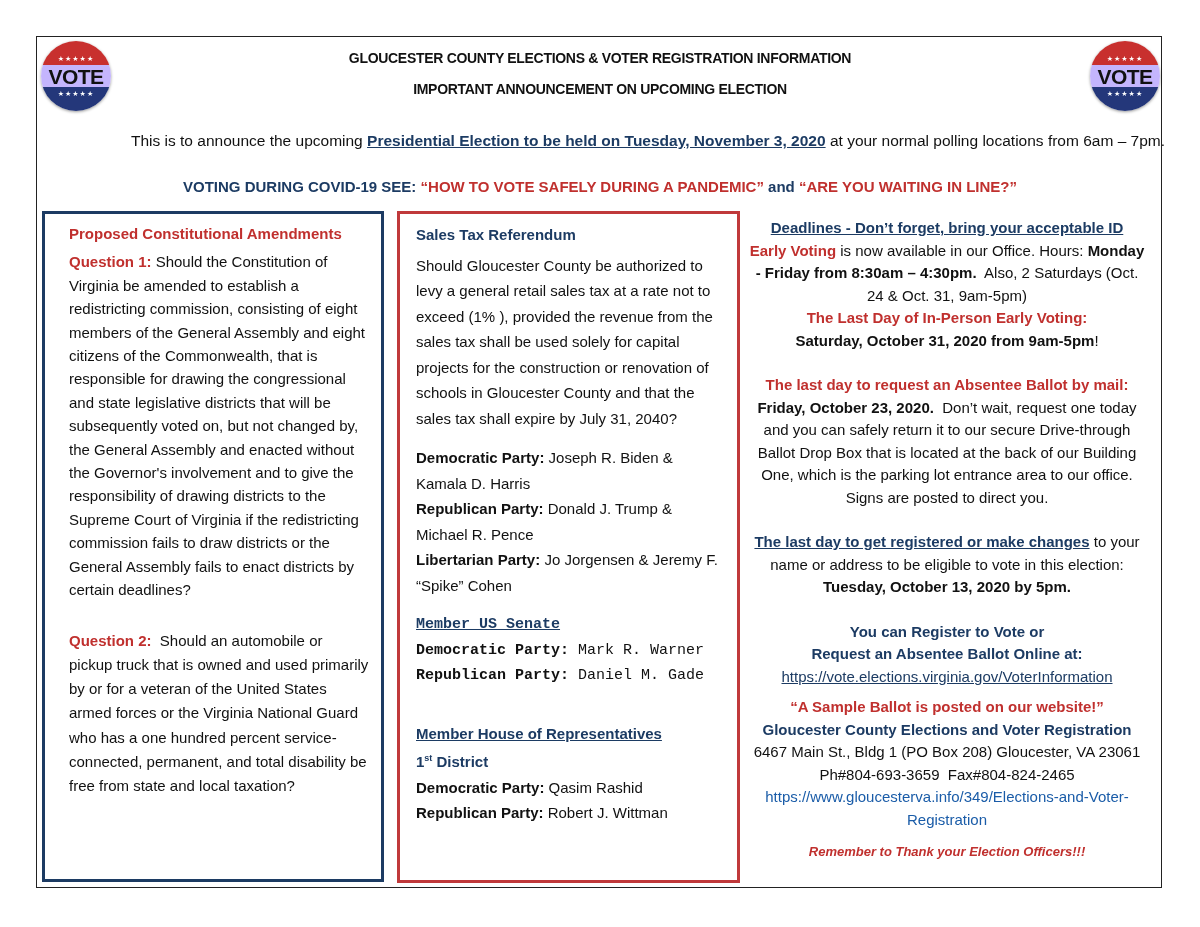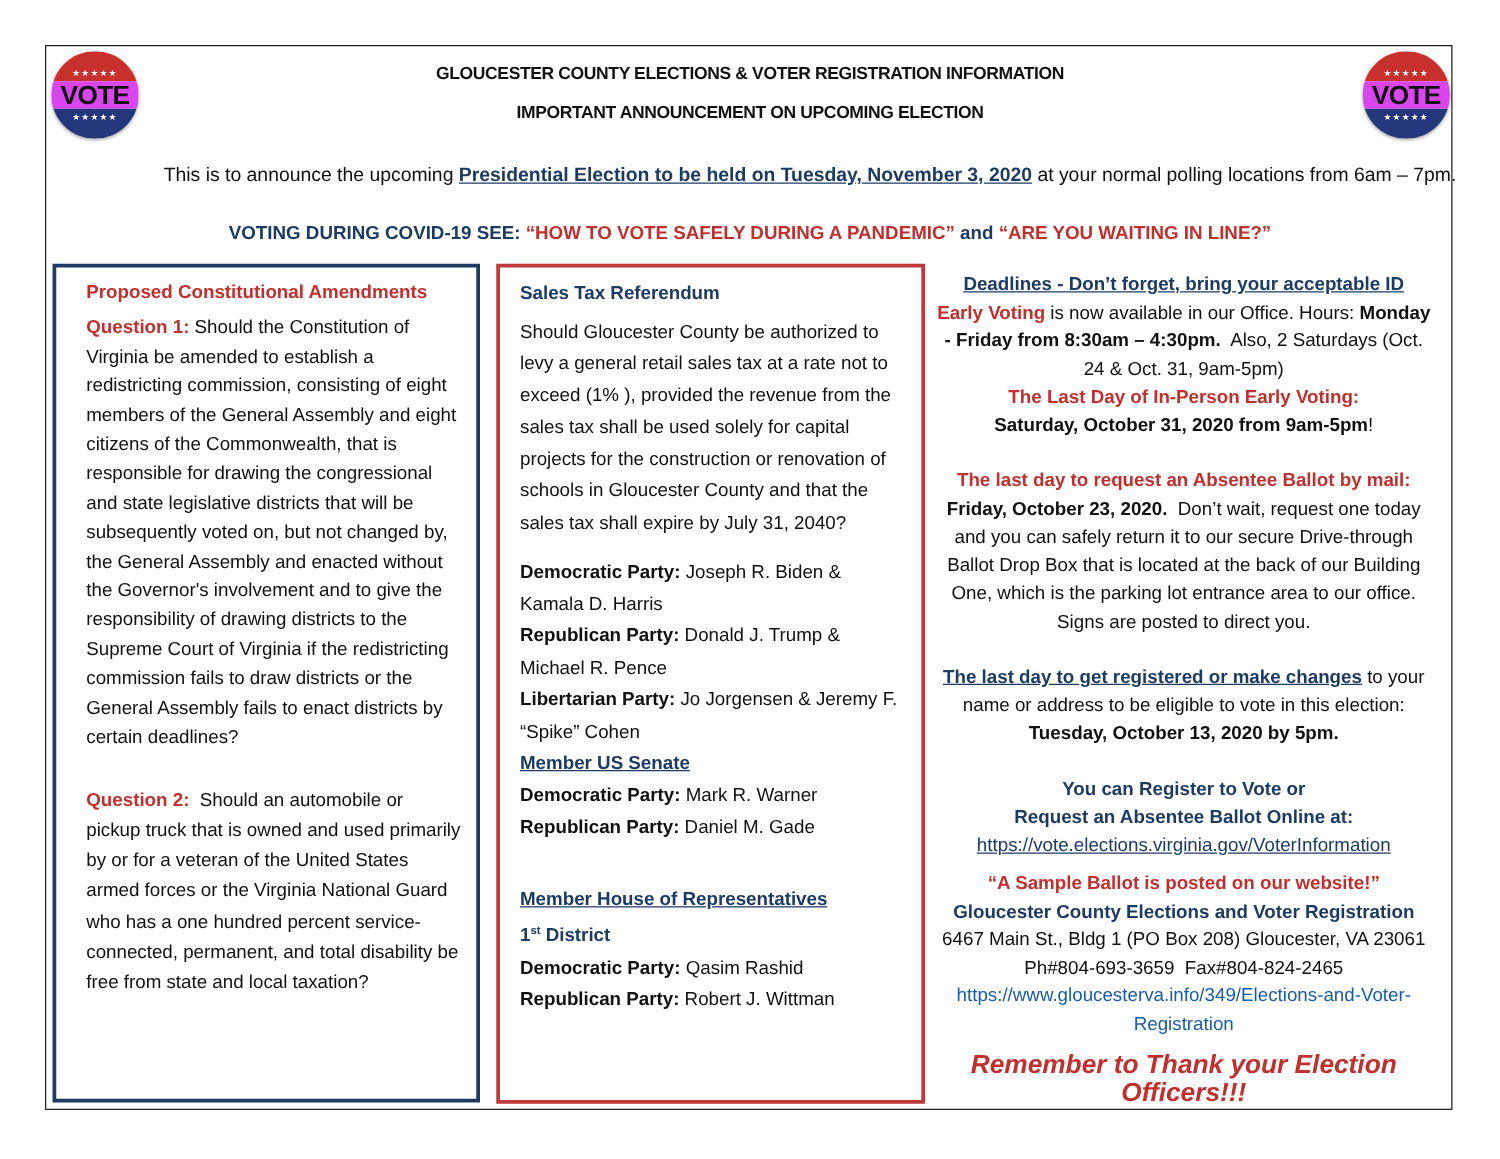--- a/index.html
+++ b/index.html
@@ -3,21 +3,21 @@
 <meta charset="utf-8">
 <style>
   html, body { margin:0; padding:0; background:#ffffff; }
   body { width:1200px; height:927px; position:relative; overflow:hidden;
          font-family:"Liberation Sans", sans-serif; color:#111; }
   .frame { position:absolute; left:36px; top:36px; width:1126px; height:852px;
            border:1.5px solid #222; box-sizing:border-box; }
   .vote-badge { position:absolute; width:70px; height:70px; border-radius:50%;
                 overflow:hidden; box-shadow:0 1px 3px rgba(0,0,0,.4); }
   .vote-badge .top { position:absolute; left:0; top:0; width:100%; height:34%; background:#c8302e; }
-  .vote-badge .mid { position:absolute; left:0; top:34%; width:100%; height:32%; background:#d946ef;
+  .vote-badge .mid { position:absolute; left:0; top:34%; width:100%; height:32%; background:#c4b5fd;
                      font-weight:bold; font-size:21px; line-height:23px; text-align:center; color:#111; letter-spacing:-0.5px; }
   .vote-badge .bot { position:absolute; left:0; top:66%; width:100%; height:34%; background:#24377a; }
   .vote-badge .stars { position:absolute; width:100%; text-align:center; font-size:7px; color:#fff; letter-spacing:1px; }
   .vote-badge .top .stars { bottom:2px; }
   .vote-badge .bot .stars { top:3px; }
   .title { position:absolute; left:0; width:1200px; text-align:center; font-weight:bold; font-size:14px;
            color:#111; letter-spacing:-0.3px; }
   .announce { position:absolute; left:0; width:1200px; top:132px; text-align:center; font-size:15.5px;padding-left:48px; }
   .announce .em { color:#1c3b63; font-weight:bold; text-decoration:underline; }
   .covid { position:absolute; left:0; width:1200px; top:178px; text-align:center; font-size:15px; font-weight:bold; }
@@ -26,21 +26,21 @@
   .box-blue { left:42px; top:211px; width:342px; height:671px; border:3px solid #1c3b63;padding-left:24px; }
   .box-red { left:397px; top:211px; width:343px; height:672px; border:3px solid #c0393b; padding:8px 16px; line-height:25.5px; }
   .red { color:#c0302e; } .navy { color:#1c3b63; }
   .b { font-weight:bold; }
   .u { text-decoration:underline; }
   .hdr { font-weight:bold; font-size:15px; }
   .gap { height:23px; }
   .right { position:absolute; left:746px; top:217px; width:402px; text-align:center; font-size:15px; line-height:22.5px; }
   .link { color:#1a5ca8; }
   .link-dark { color:#1c3b63; text-decoration:underline; }
-  .thanks { color:#c0302e; font-weight:bold; font-style:italic; font-size:21px; }
+  .thanks { color:#c0302e; font-weight:bold; font-style:italic; font-size:13px; }
   sup { font-size:9px; }
 </style>
 </head>
 <body>
 
 <div class="frame"></div>
 
 <div class="vote-badge" style="left:41px;top:41px;">
   <div class="top">
       <div class="stars">★★★★★</div>
@@ -86,21 +86,21 @@
 <div class="box box-red">
   <div class="hdr navy" style="margin-bottom:5px;">Sales Tax Referendum</div>
   <div>Should Gloucester County be authorized to levy a general retail sales tax at a rate not to exceed (1% ), provided the revenue from the sales tax shall be used solely for capital projects for the construction or renovation of schools in Gloucester County and that the sales tax shall expire by July 31, 2040?</div>
 
   <div style="margin-top:14px;">
     <div><span class="b">Democratic Party:</span><span> Joseph R. Biden &amp; Kamala D. Harris</span></div>
     <div><span class="b">Republican Party:</span><span> Donald J. Trump &amp; Michael R. Pence</span></div>
     <div><span class="b">Libertarian Party:</span><span> Jo Jorgensen &amp; Jeremy F. “Spike” Cohen</span></div>
   </div>
 
-  <div style="margin-top:0;">
+  <div style="margin-top:14px;font-family:Liberation Mono, monospace;">
     <div class="hdr navy u">Member US Senate</div>
     <div><span class="b">Democratic Party:</span><span> Mark R. Warner</span></div>
     <div><span class="b">Republican Party:</span><span> Daniel M. Gade</span></div>
   </div>
 
   <div style="margin-top:32px;">
     <div class="hdr navy u">Member House of Representatives</div>
     <div class="hdr navy"><span>1</span><sup>st</sup><span> District</span></div>
     <div><span class="b">Democratic Party:</span><span> Qasim Rashid</span></div>
     <div><span class="b">Republican Party:</span><span> Robert J. Wittman</span></div>

